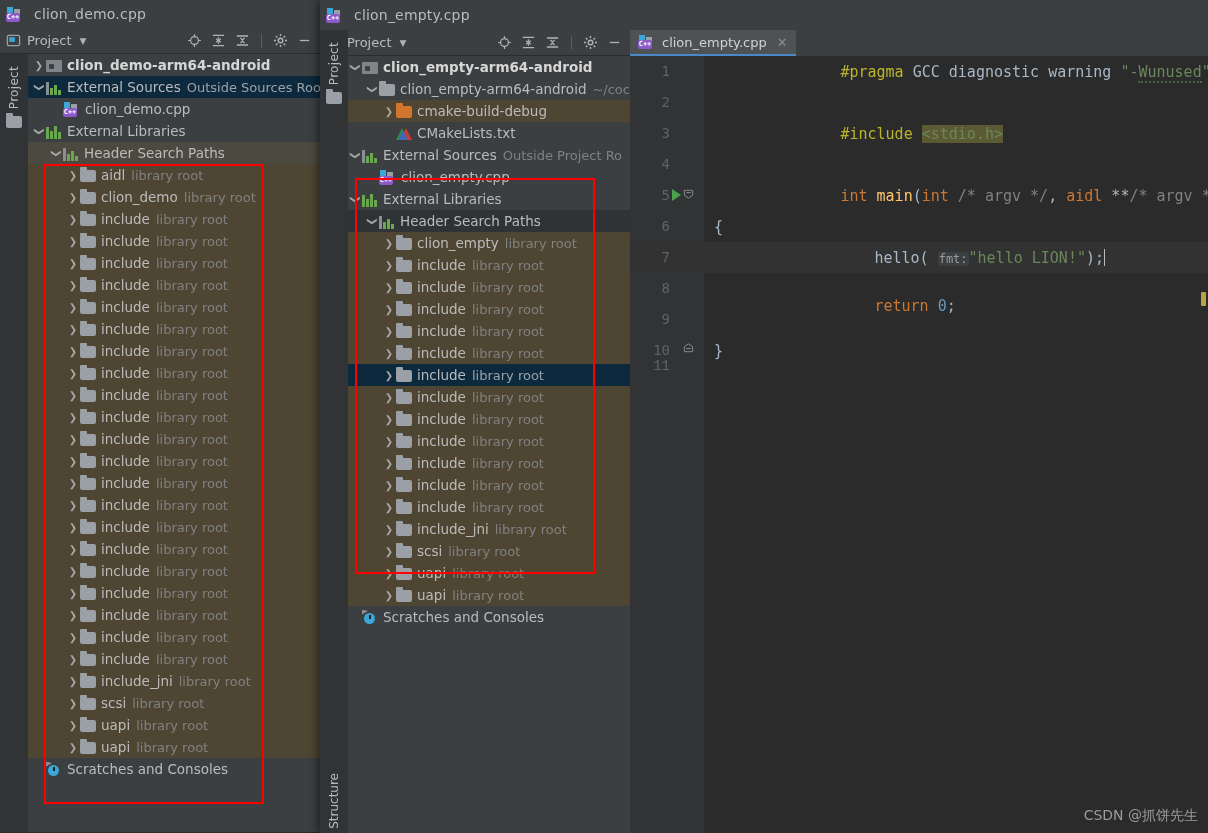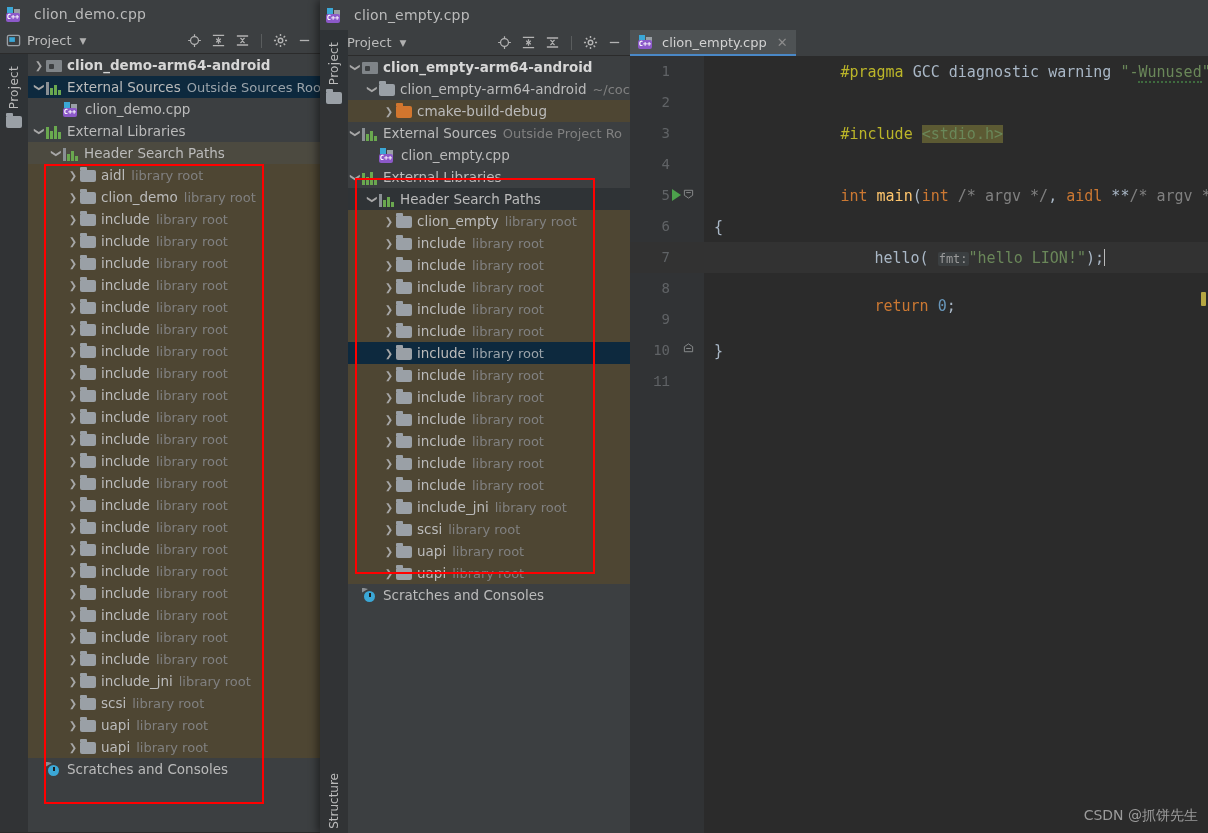--- a/index.html
+++ b/index.html
@@ -561,20 +561,29 @@
           <div class="row" style="padding-left: 17px;">
             <span class="arrow" style="transform: rotate(90deg);">❯</span>
             <span class="ic ic-folder"></span>
             <span class="nm">clion_empty-arm64-android</span>
             <span class="sub">~/coc</span>
           </div>
           <div class="row sel-olive" style="padding-left: 34px;">
             <span class="arrow">❯</span>
             <span class="ic ic-folder ic-folder-orange"></span>
             <span class="nm">cmake-build-debug</span>
+          </div>
+          <div class="row" style="padding-left: 34px;">
+            <span class="arrow"></span>
+            <span class="cmake-ic">
+              <span class="t1"></span>
+              <span class="t2"></span>
+              <span class="t3"></span>
+            </span>
+            <span class="nm">CMakeLists.txt</span>
           </div>
           <div class="row" style="padding-left: 0px;">
             <span class="arrow" style="transform: rotate(90deg);">❯</span>
             <span class="ic ic-bars">
               <i style="background: rgb(138, 143, 148); height: 13px;"></i>
               <i style="background: rgb(106, 168, 79); height: 7px;"></i>
               <i style="background: rgb(106, 168, 79); height: 10px;"></i>
               <i style="background: rgb(106, 168, 79); height: 5px;"></i>
             </span>
             <span class="nm">External Sources</span>
@@ -799,20 +808,20 @@
               </svg></div>
             <div class="lnum" style="top: 162px; left: 0px;">6</div>
             <div class="lnum" style="top: 193px; left: 0px;">7</div>
             <div class="lnum" style="top: 224px; left: 0px;">8</div>
             <div class="lnum" style="top: 255px; left: 0px;">9</div>
             <div class="lnum" style="top: 286px; left: 0px;">10</div>
             <div class="fold" style="top: 287px;"><svg width="11" height="11" viewBox="0 0 12 12">
                 <path d="M1.5 9.5h9V4l-4.5-3-4.5 3z" fill="none" stroke="#8c8f91" stroke-width="1"></path>
                 <path d="M3.5 6h5" stroke="#8c8f91" stroke-width="1"></path>
               </svg></div>
-            <div class="lnum" style="top: 318px; left: 0px; font-family: Liberation Mono, monospace;">11</div>
+            <div class="lnum" style="top: 302px; left: 0px; font-family: Liberation Mono, monospace;">11</div>
           </div>
       </div>
     </div>
 
     <div class="watermark">CSDN @抓饼先生</div>
   </div>
 </div>
 
 </body></html>

